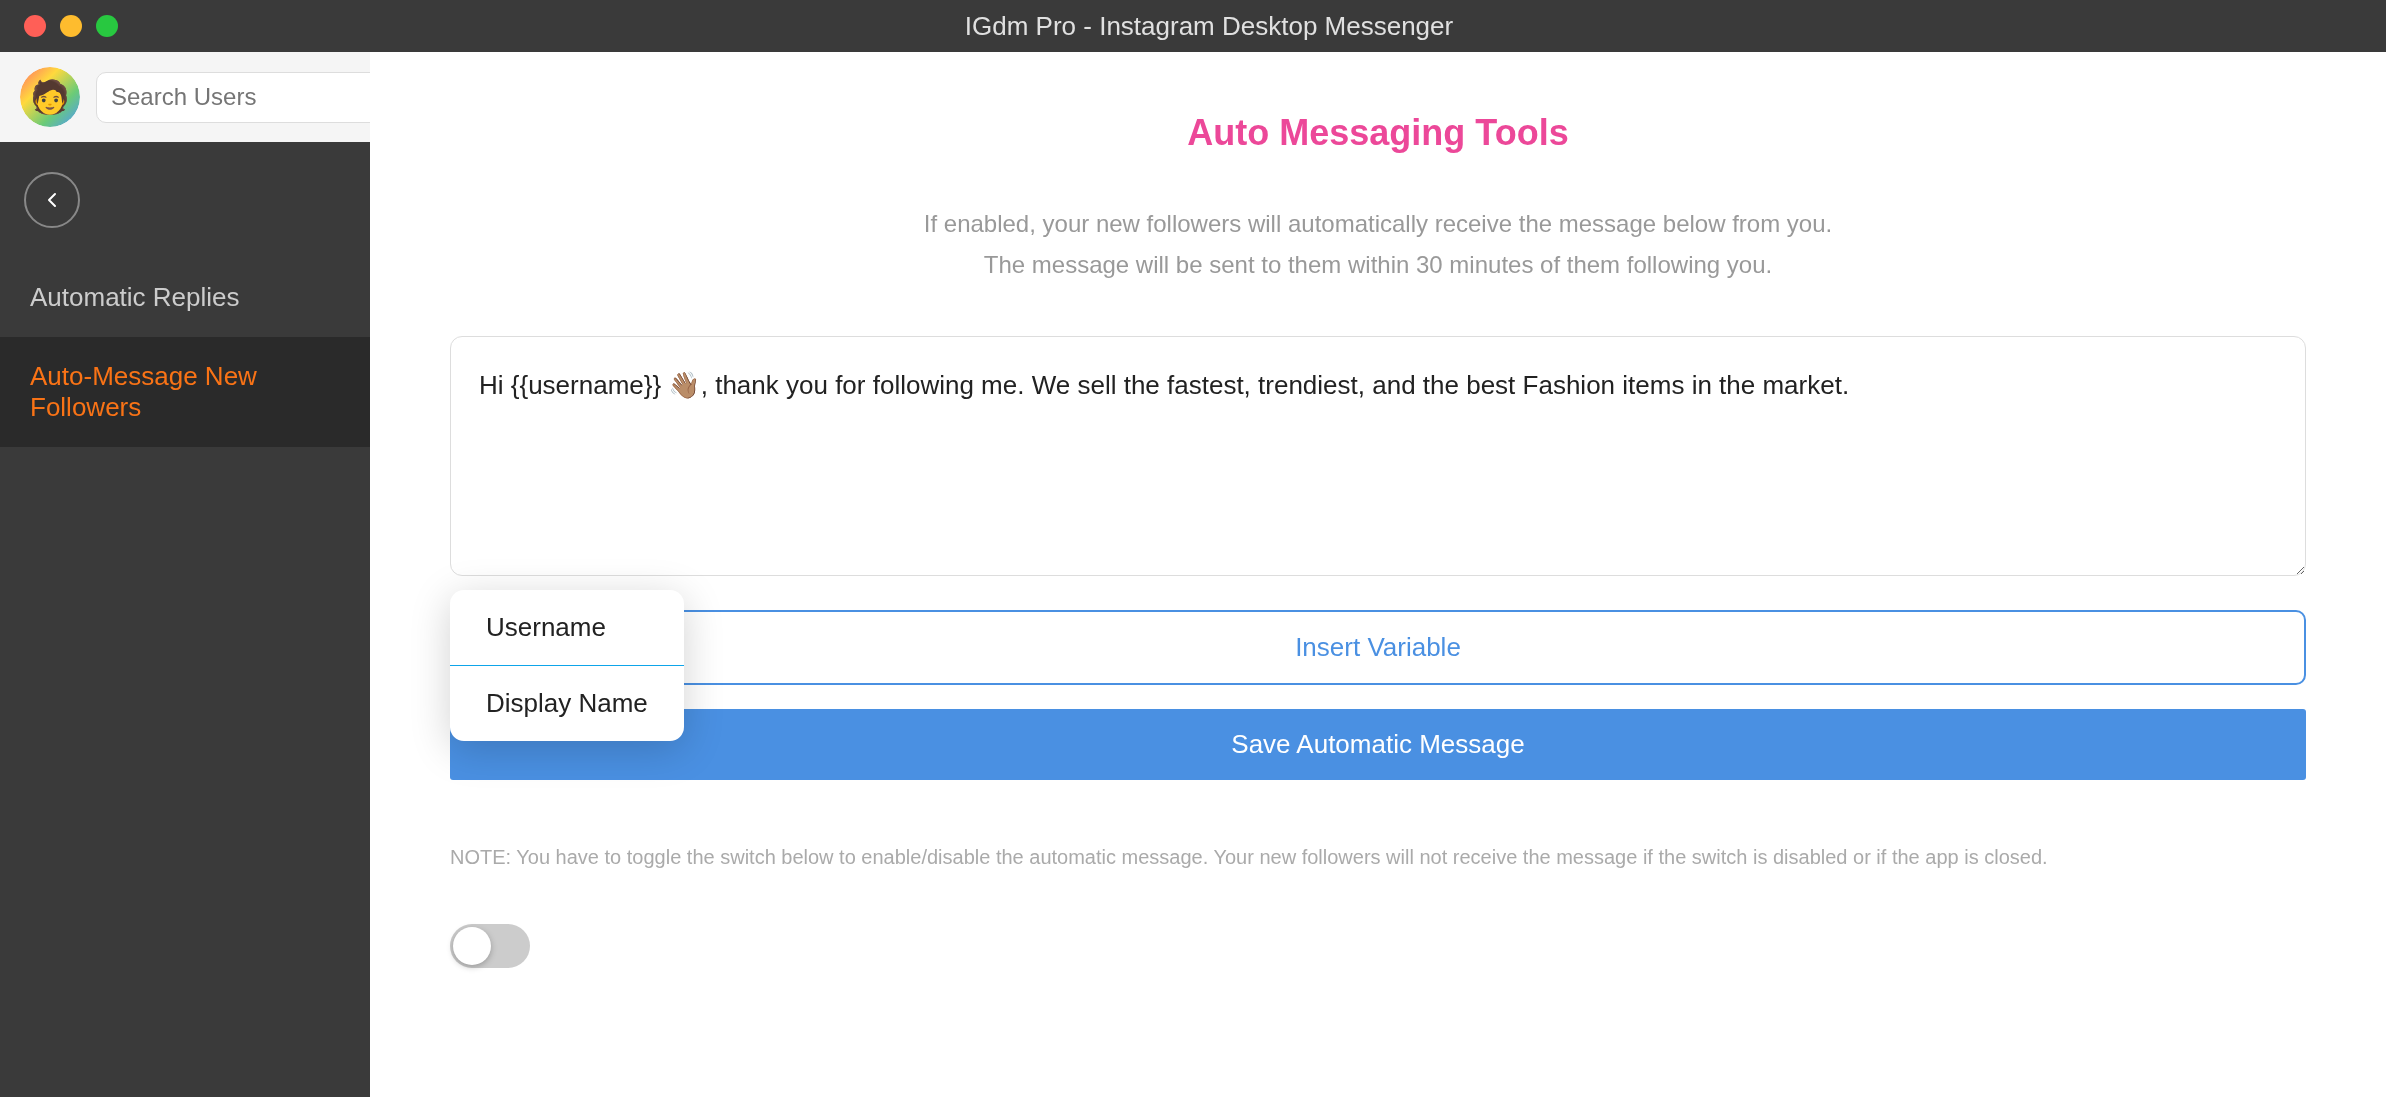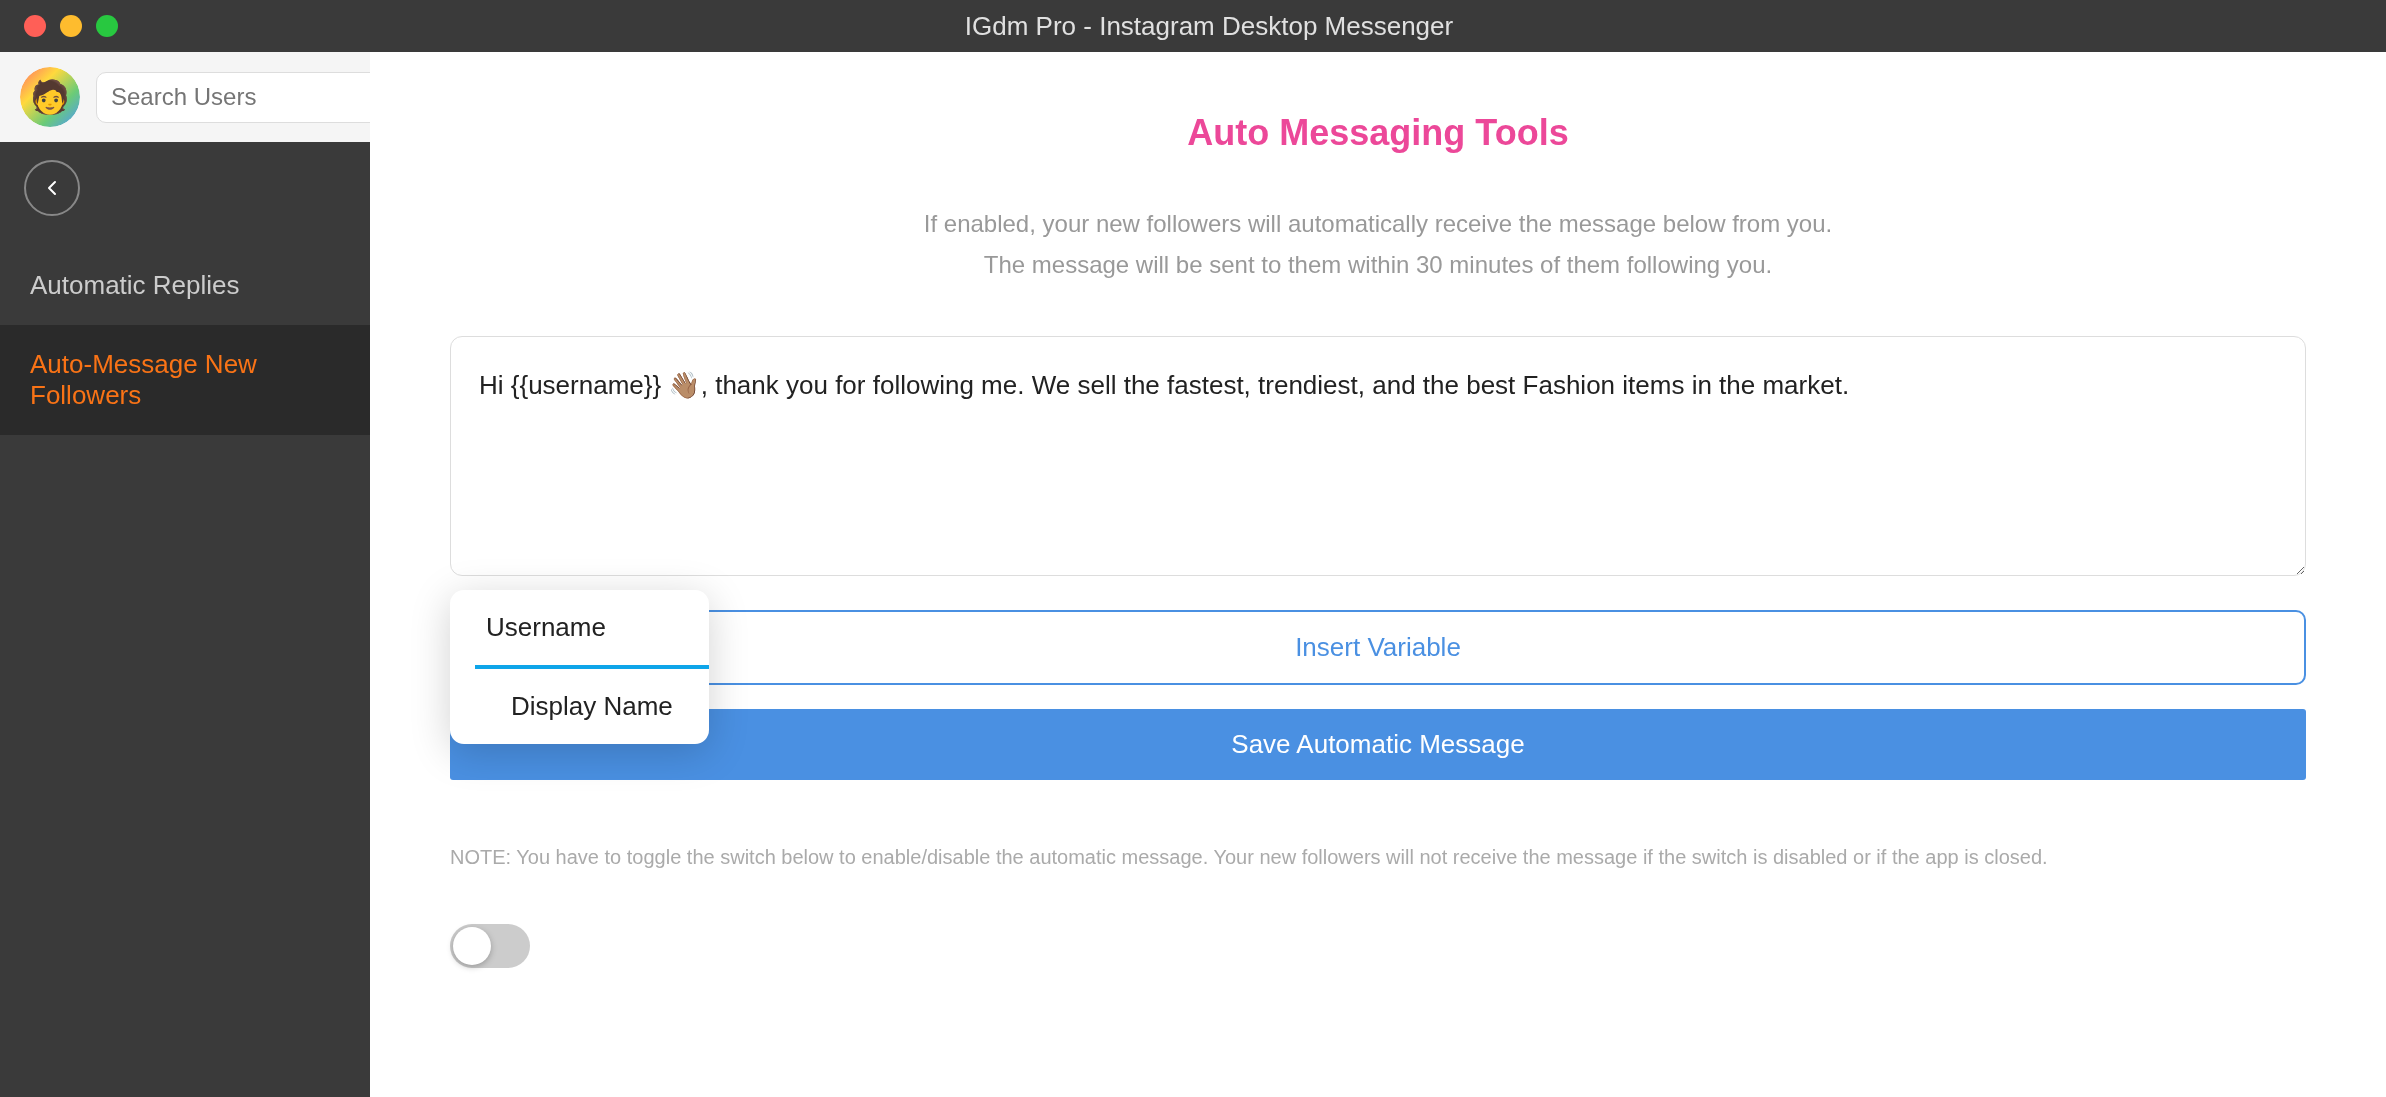--- a/index.html
+++ b/index.html
@@ -100,21 +100,21 @@
       background: transparent;
     }
 
     .search-icon-svg {
       color: #4a90e2;
       font-size: 26px;
     }
 
     .sidebar-nav {
       flex: 1;
-      padding: 8px 0;
+      padding: 20px 0;
     }
 
     .back-button {
       width: 56px;
       height: 56px;
       border-radius: 50%;
       border: 2px solid #888;
       background: transparent;
       display: flex;
       align-items: center;
@@ -222,22 +222,21 @@
     }
 
     .dropdown-item {
       padding: 22px 36px;
       font-size: 26px;
       color: #222;
       cursor: pointer;
     }
 
     .dropdown-item + .dropdown-item {
-      border-top: 4px solid #0ea5e9;
-      margin-left: 25px;
+      border-top: 1px solid #0ea5e9;
     }
 
     .note-text {
       color: #aaa;
       font-size: 20px;
       line-height: 1.7;
       margin-bottom: 50px;
     }
 
     

